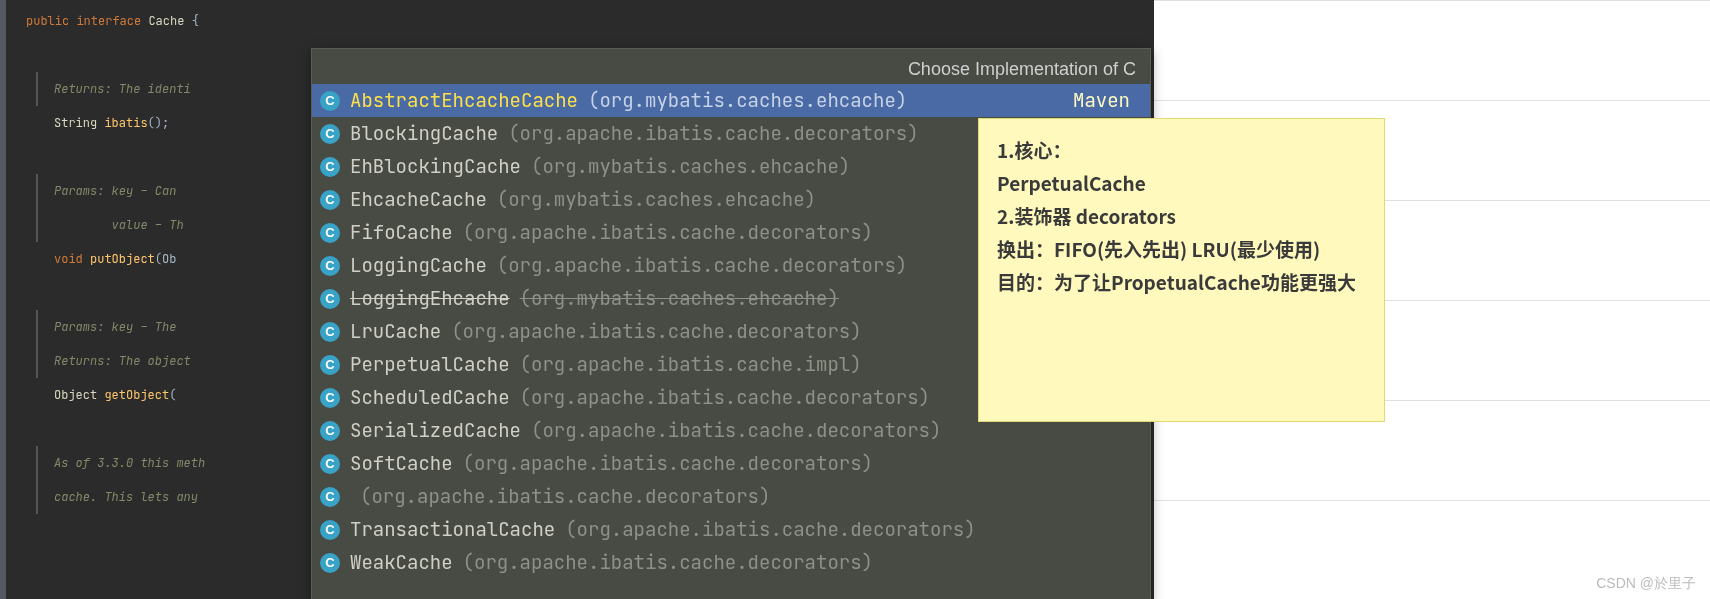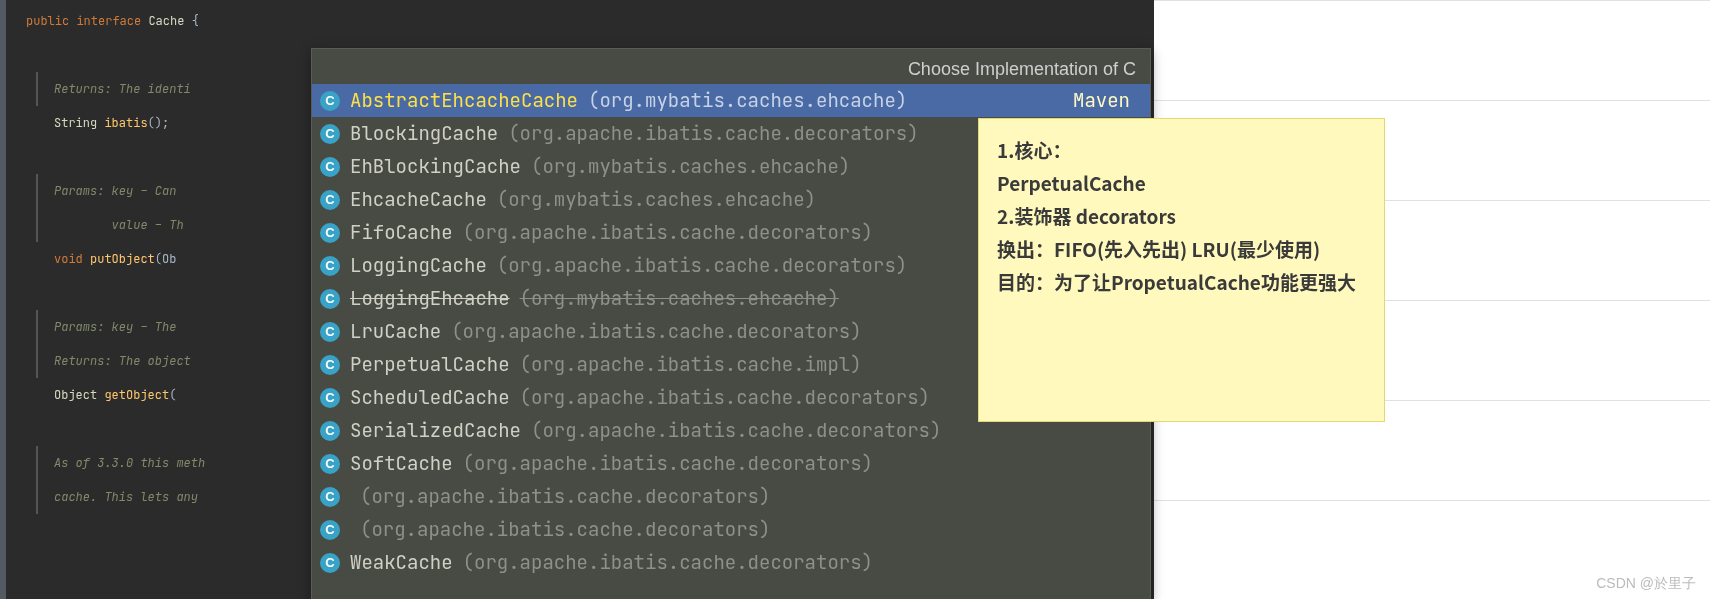--- a/index.html
+++ b/index.html
@@ -233,20 +233,21 @@
             <span class="sp"></span>
             <span class="cls-pkg"> (org.apache.ibatis.cache.decorators)</span>
           </div>
           <div class="popup-item">
             <span class="class-icon">C</span>
             <span class="sp"></span>
             <span class="cls-pkg"> (org.apache.ibatis.cache.decorators)</span>
           </div>
           <div class="popup-item">
             <span class="class-icon">C</span>
+            <span class="cls-name">TransactionalCache</span>
             <span class="sp"></span>
             <span class="cls-pkg"> (org.apache.ibatis.cache.decorators)</span>
           </div>
           <div class="popup-item">
             <span class="class-icon">C</span>
             <span class="cls-name">WeakCache</span>
             <span class="sp"></span>
             <span class="cls-pkg"> (org.apache.ibatis.cache.decorators)</span>
           </div>
         </div>

